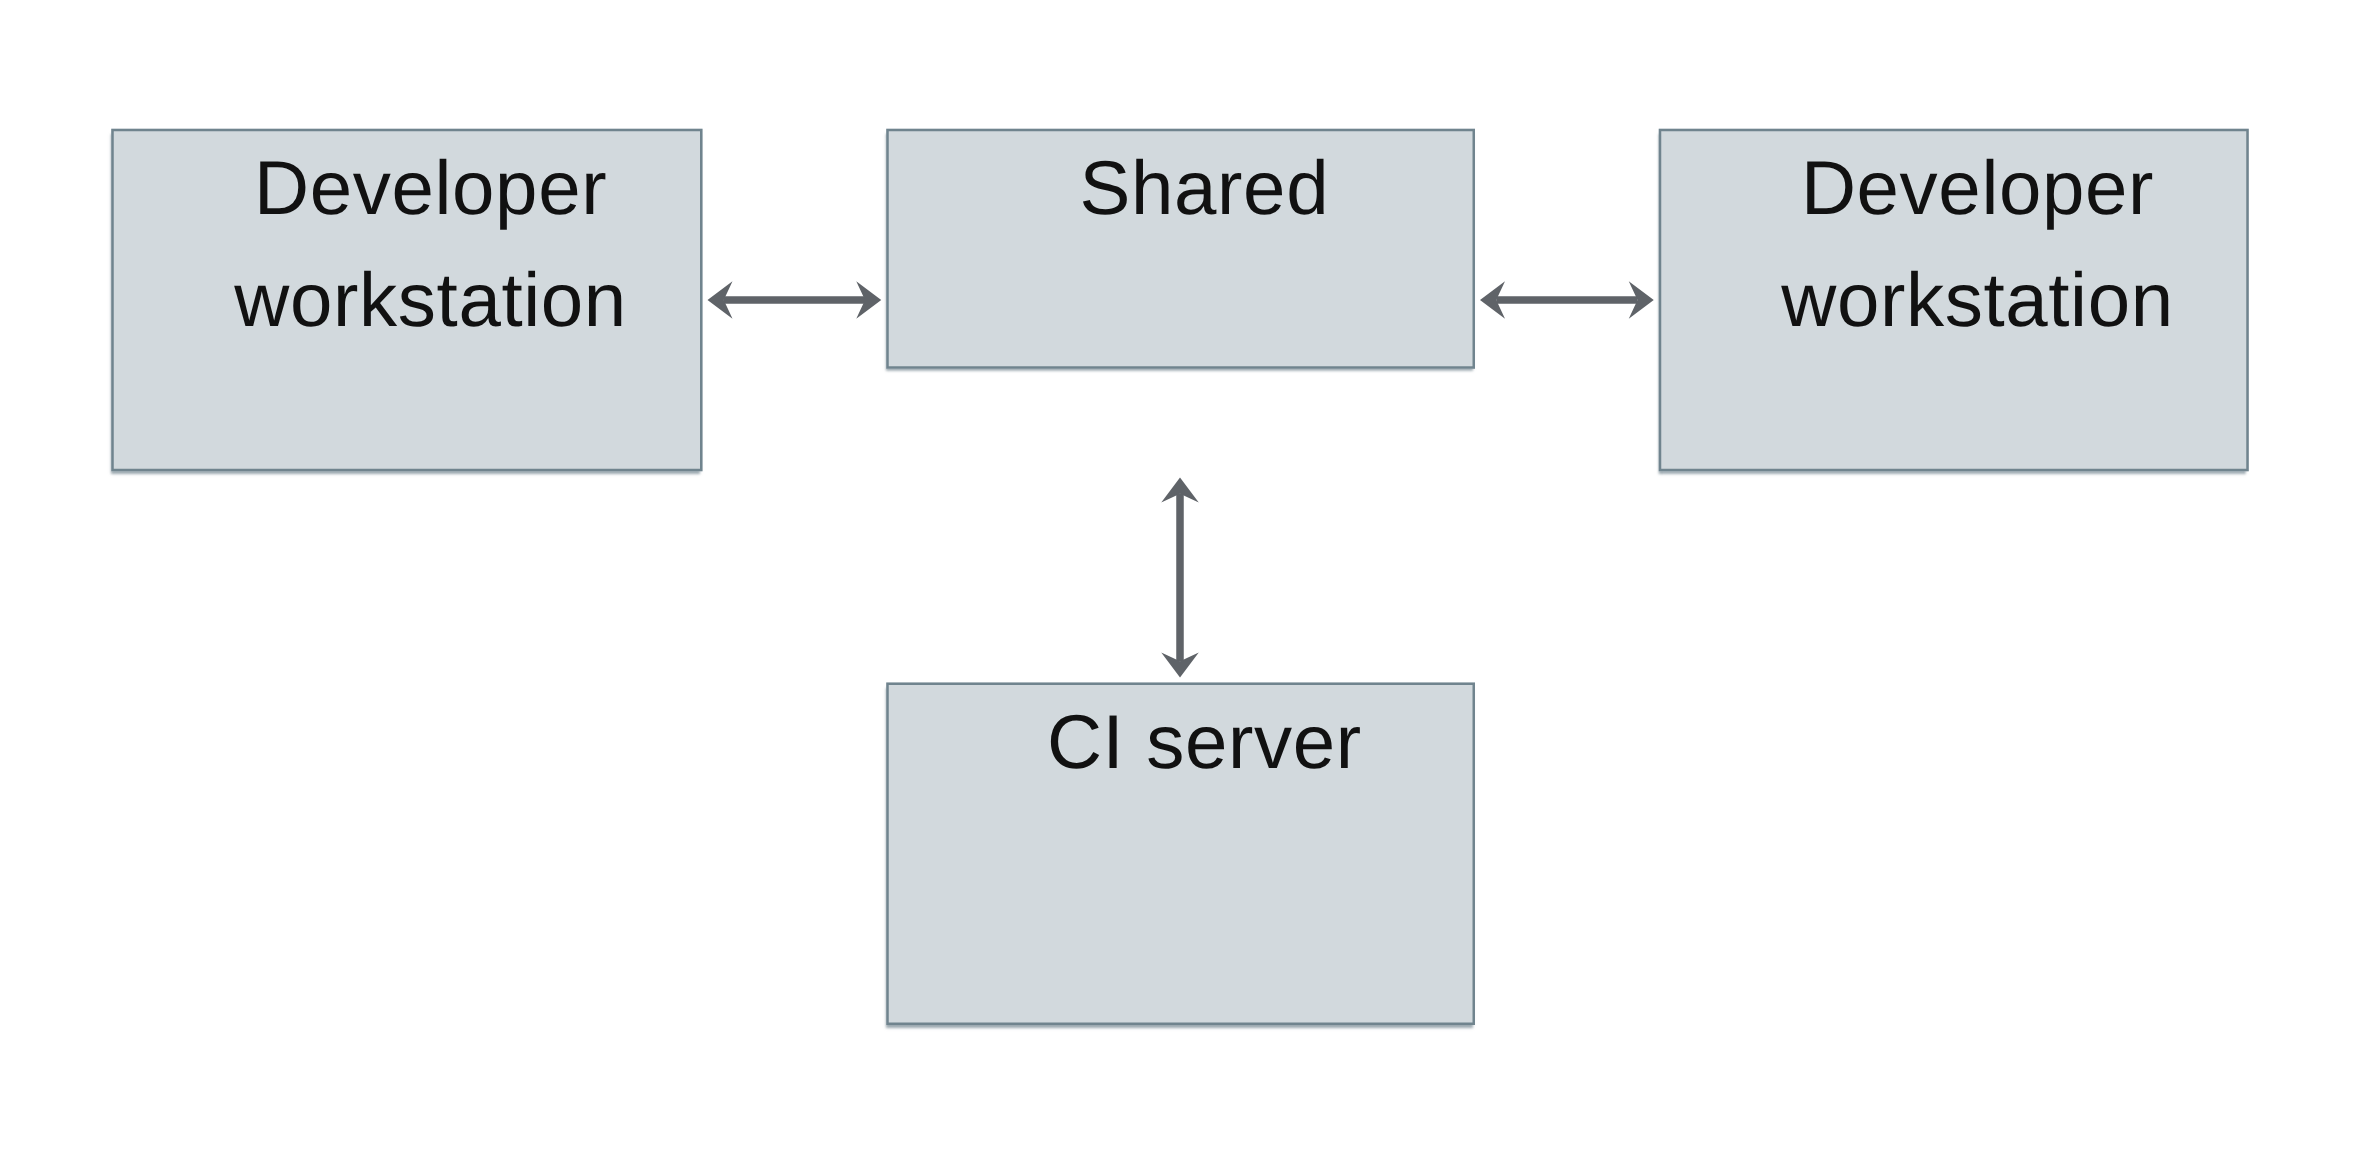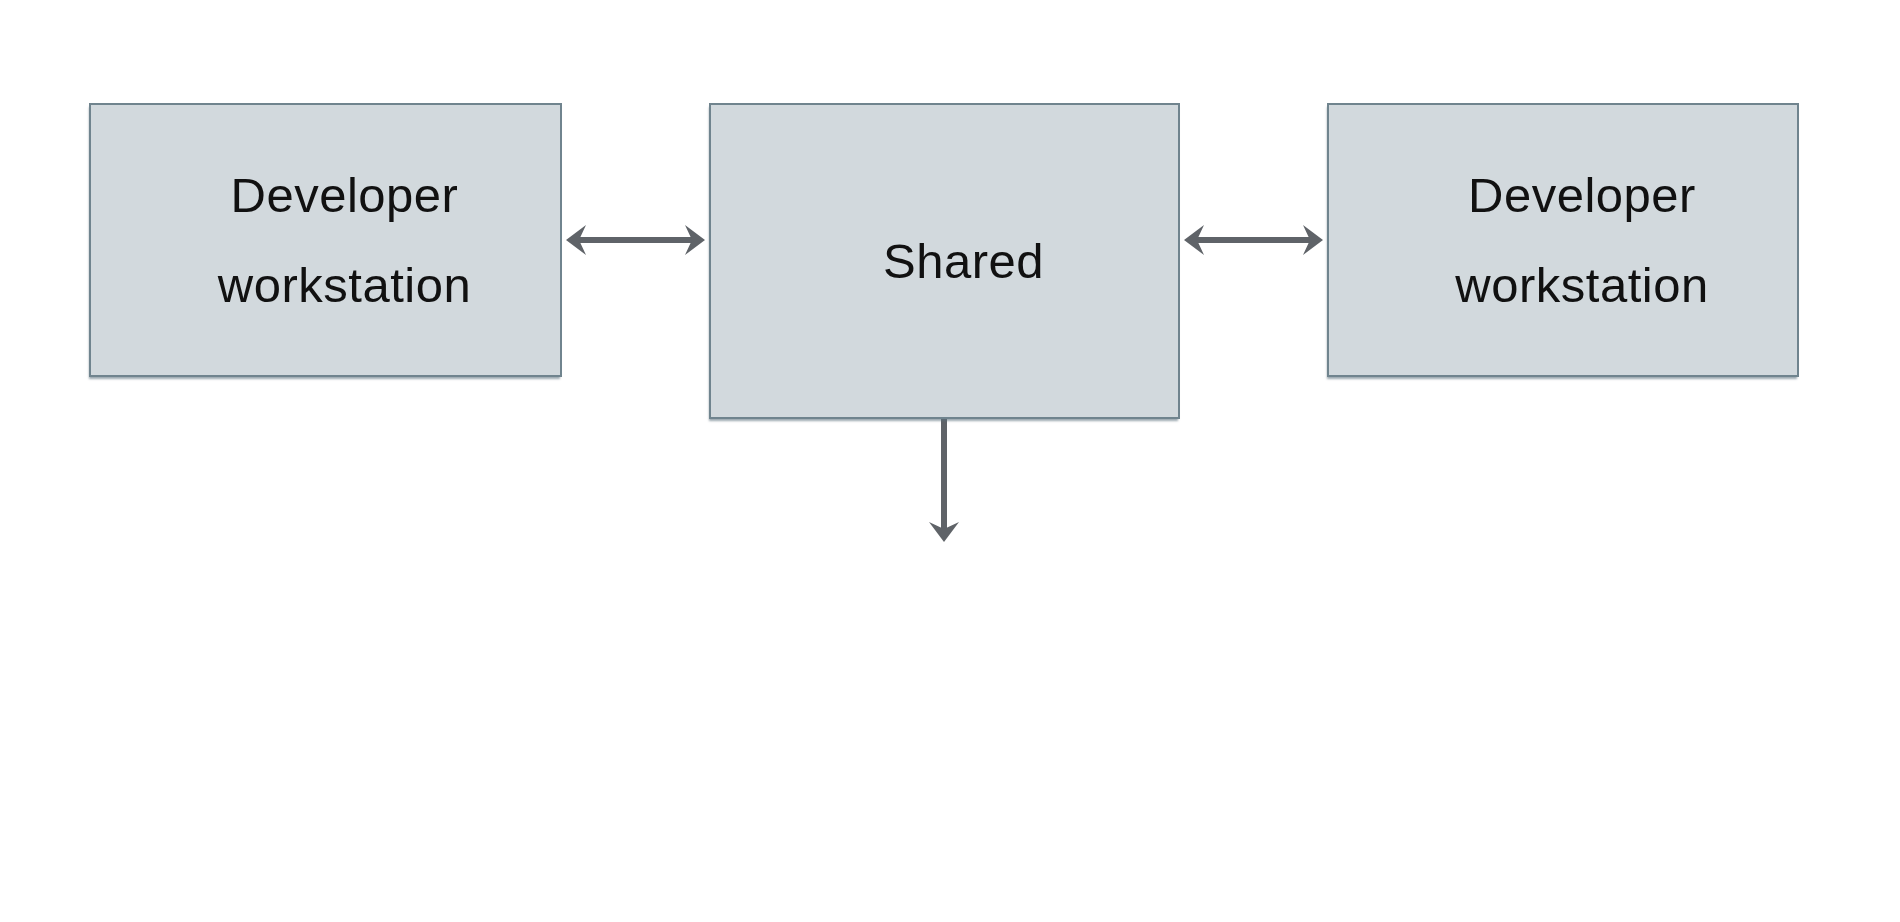--- a/index.html
+++ b/index.html
@@ -24,30 +24,30 @@
   }
   .node {
     position: absolute;
     box-sizing: border-box;
     background: var(--node-fill);
     border: 2px solid var(--node-border);
     box-shadow: -1px 3px 2px -1px rgba(90, 112, 124, 0.6);
     display: flex;
     flex-direction: column;
     align-items: center;
-    justify-content: center;
+    justify-content: flex-start;
     text-align: center;
-    font-size: 49px;
+    font-size: 61px;
     line-height: 90px;
     color: var(--text);
     letter-spacing: 0.5px;
     padding-left: 38px;
   }
   .node-dev-left   { left: 89px;   top: 103px; width: 473px; height: 274px; }
-  .node-cache      { left: 709px;  top: 103px; width: 471px; height: 316px; }
+  .node-cache      { left: 709px;  top: 103px; width: 471px; height: 192px; }
   .node-dev-right  { left: 1327px; top: 103px; width: 472px; height: 274px; }
   .node-ci         { left: 709px;  top: 546px; width: 471px; height: 274px; }
   .arrows-layer {
     position: absolute;
     left: 0; top: 0;
     width: 1900px;
     height: 922px;
     pointer-events: none;
   }
   .arrows-layer .arrow-shape {
@@ -88,14 +88,17 @@
 
   <div class="node node-cache">
     <div class="node-label-line">Shared</div>
   </div>
 
   <div class="node node-dev-right">
     <div class="node-label-line">Developer</div>
     <div class="node-label-line">workstation</div>
   </div>
 
+  <div class="node node-ci">
+    <div class="node-label-line">CI server</div>
+  </div>
 
 </div>
 
 </body></html>

